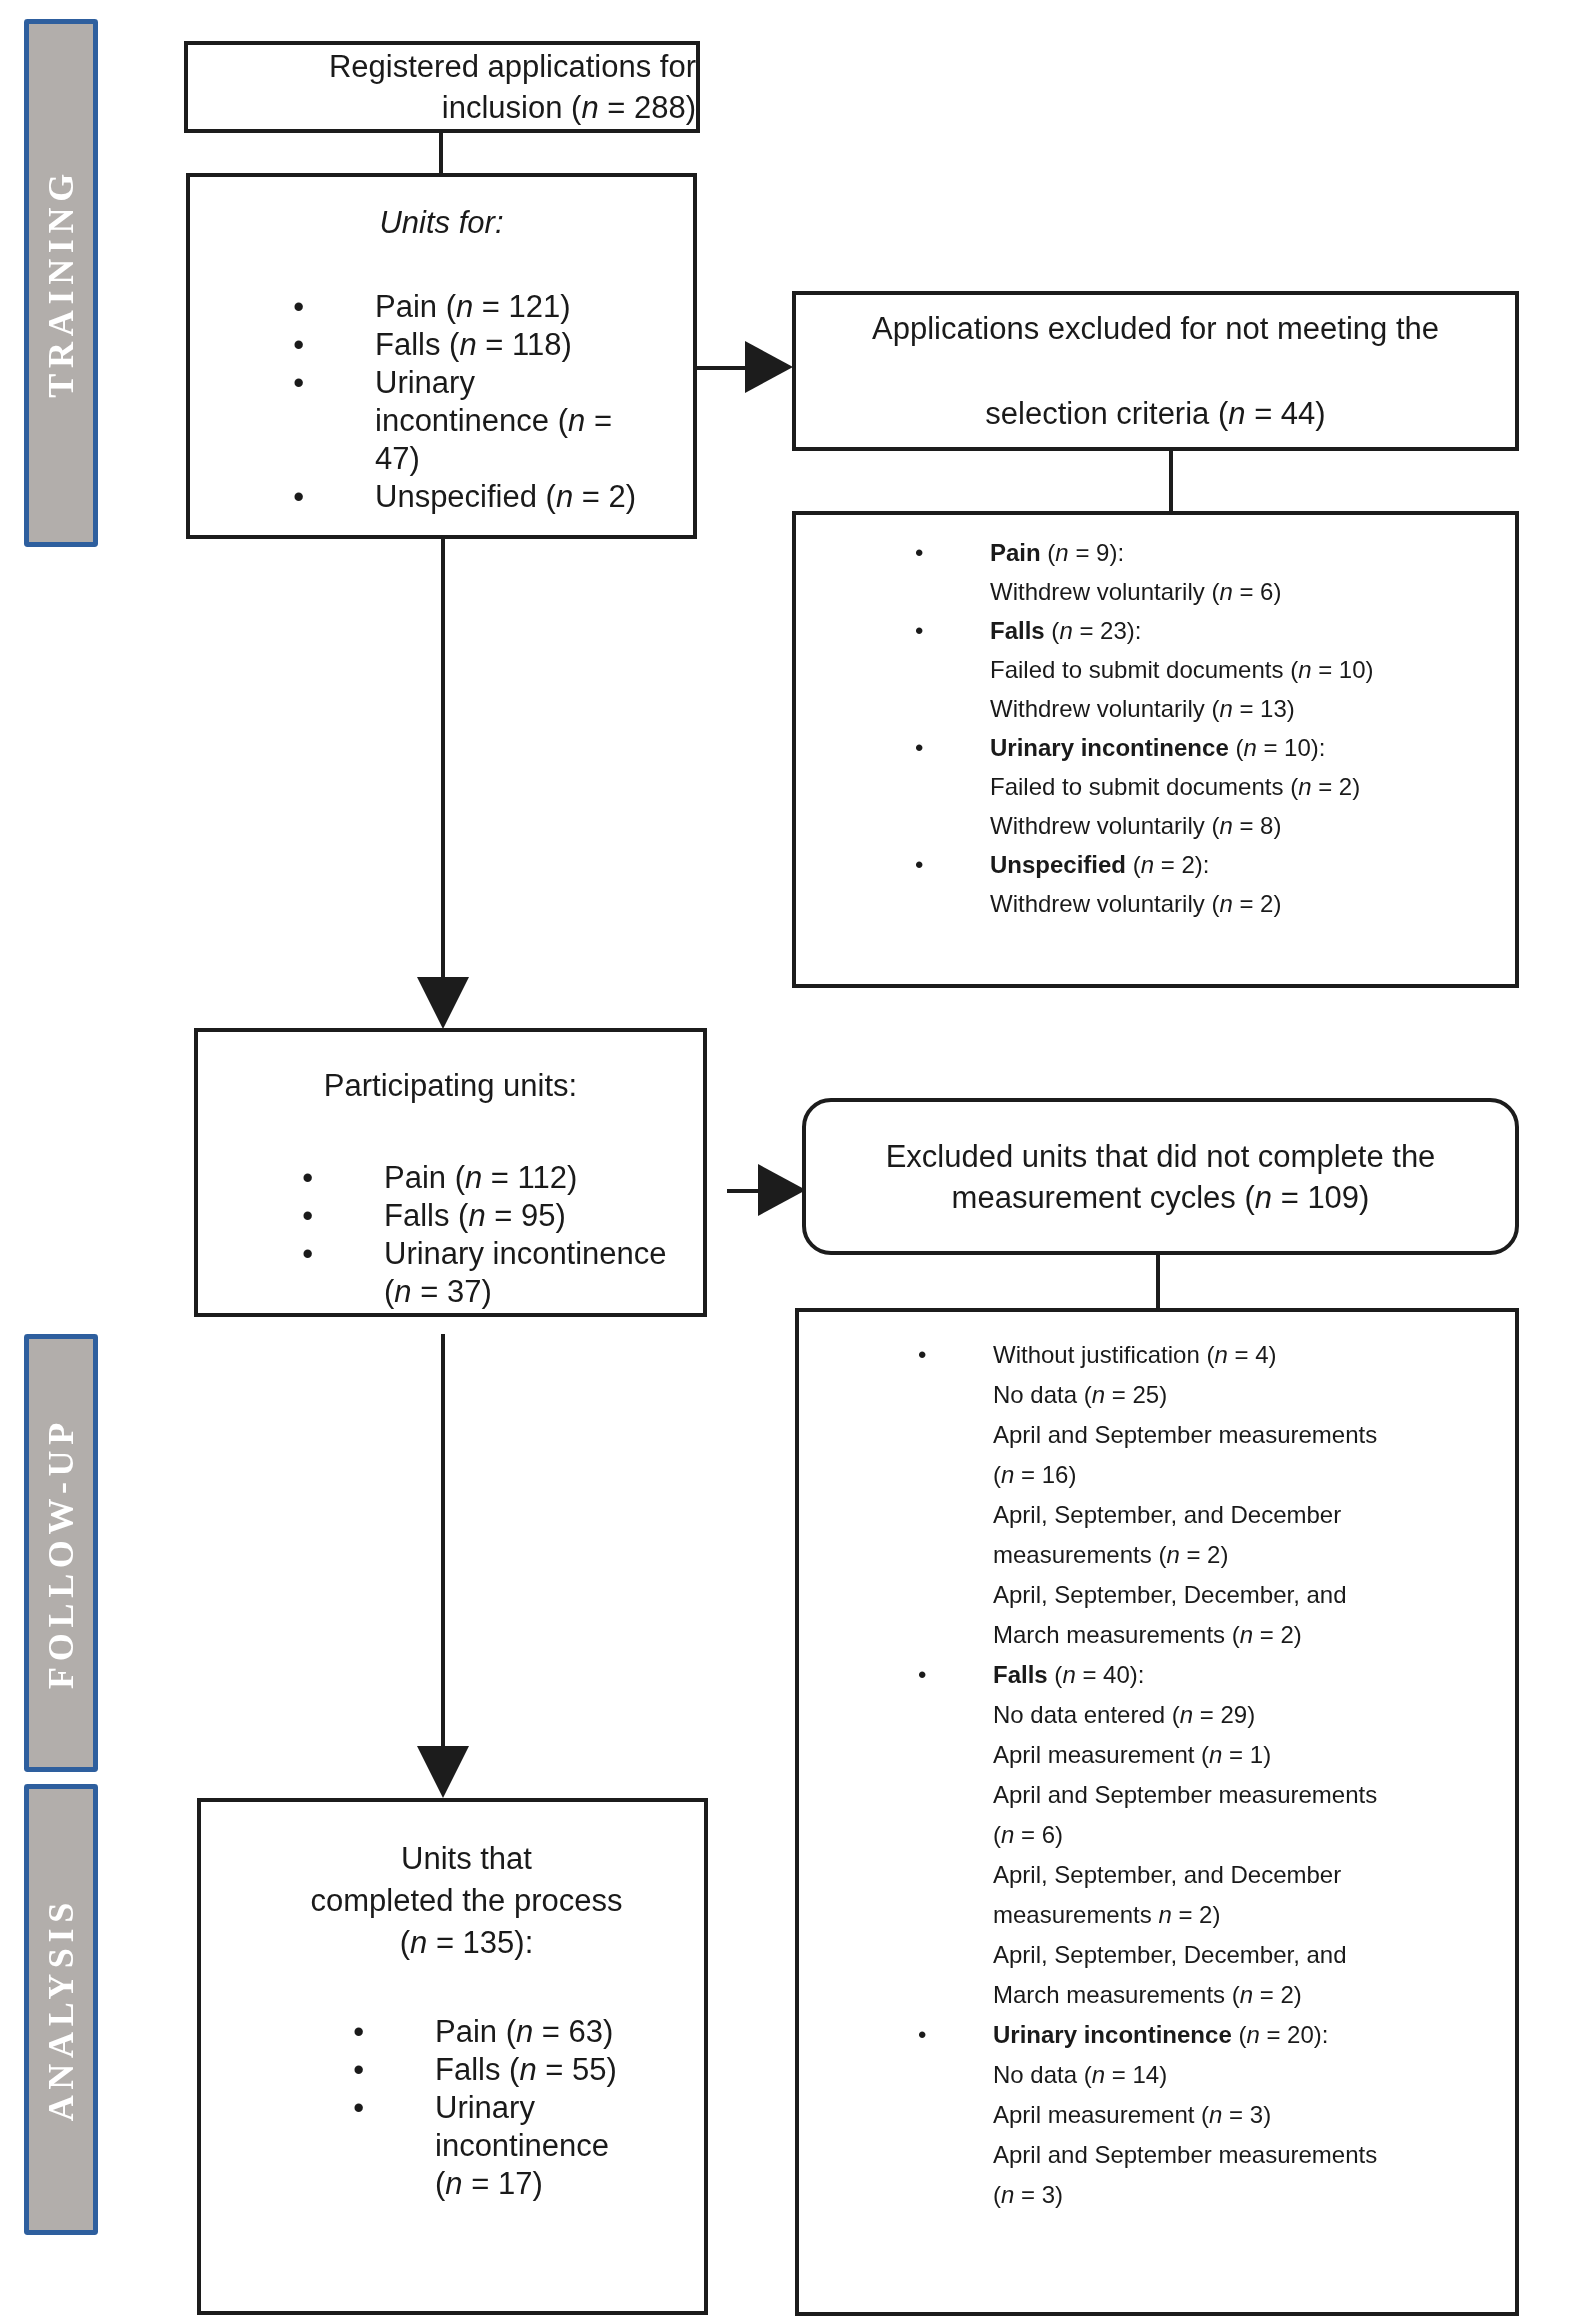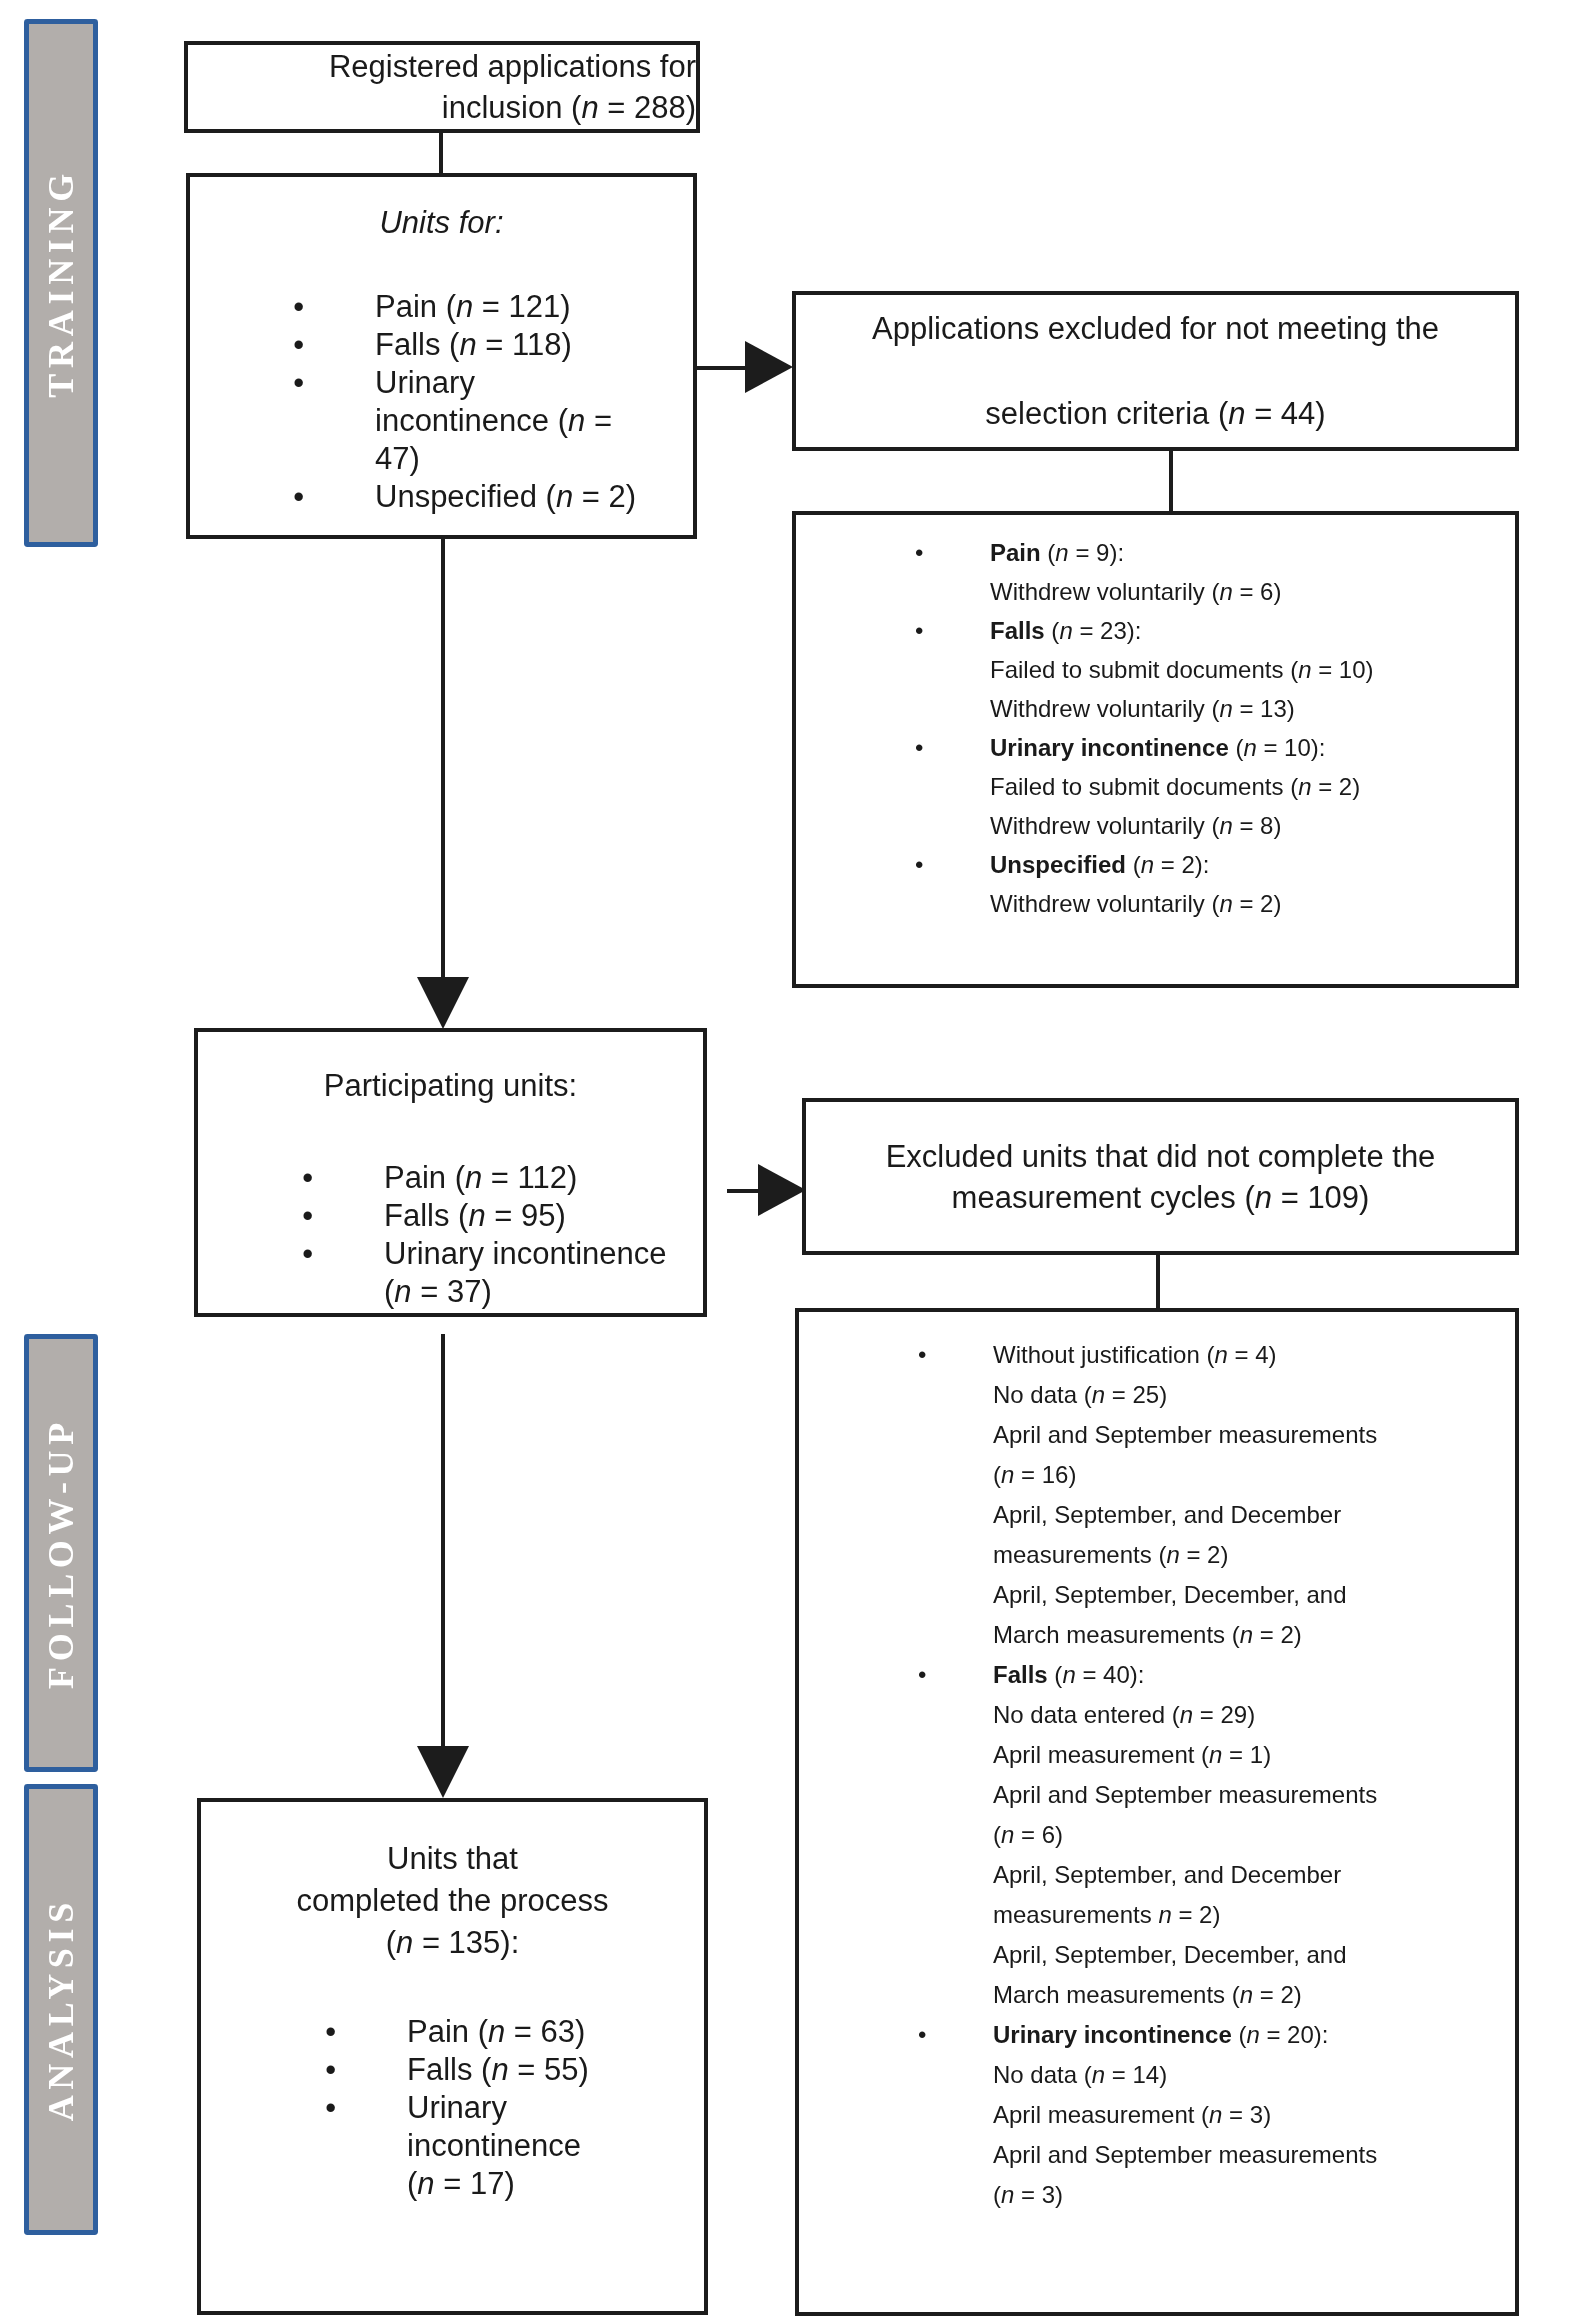--- a/index.html
+++ b/index.html
@@ -30,23 +30,23 @@
     display:flex;flex-direction:column;justify-content:center;align-items:flex-end;
     text-align:center;font-size:31px;line-height:41px;}
   #box-units-for{left:186px;top:173px;width:511px;height:366px;}
   #box-excluded-apps{left:792px;top:291px;width:727px;height:160px;
     display:flex;flex-direction:column;justify-content:center;align-items:center;
     text-align:center;font-size:31px;line-height:41px;gap:44px;}
   #box-excluded-apps-detail{left:792px;top:511px;width:727px;height:477px;}
   #box-participating{left:194px;top:1028px;width:513px;height:289px;}
   #box-excluded-units{left:802px;top:1098px;width:717px;height:157px;
     display:flex;flex-direction:column;justify-content:center;align-items:center;
-    text-align:center;font-size:31px;line-height:41px;}
+    text-align:center;font-size:31px;line-height:41px;border-radius:29px;}
   #box-excluded-units-detail{left:795px;top:1308px;width:724px;height:1008px;}
-  #box-completed{left:197px;top:1798px;width:511px;height:517px;}
+  #box-completed{left:197px;top:1798px;width:511px;height:517px;padding-left:28px;}
 
   .bx-title{text-align:center;font-size:31px;line-height:41px;}
   #box-units-for .bx-title{margin-top:25px;font-style:italic;}
   #box-participating .bx-title{margin-top:33px;}
   .title-block{margin-top:36px;text-align:center;font-size:31px;line-height:42px;}
 
   
   .blist{font-size:31px;line-height:38px;}
   #box-units-for .blist{margin:45px 17px 0 101px;}
   #box-participating .blist{margin:53px 17px 0 102px;}

